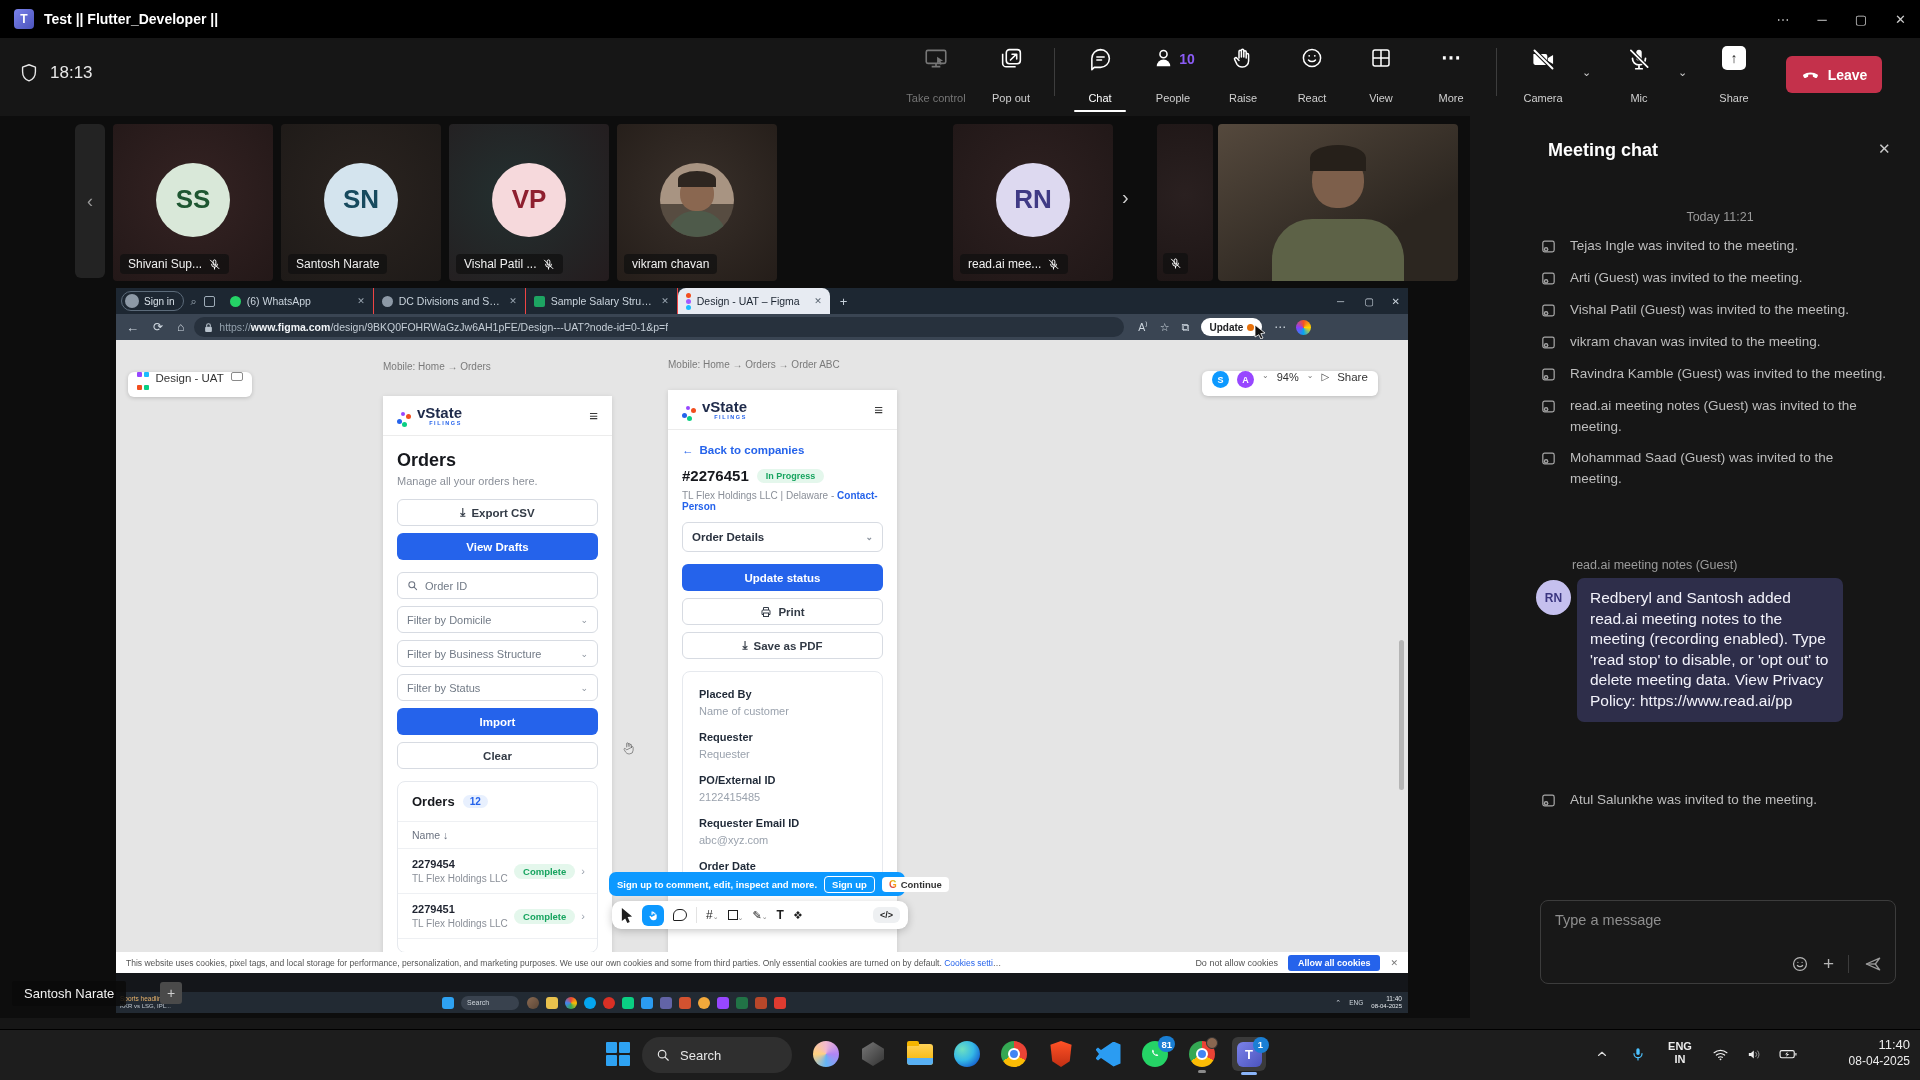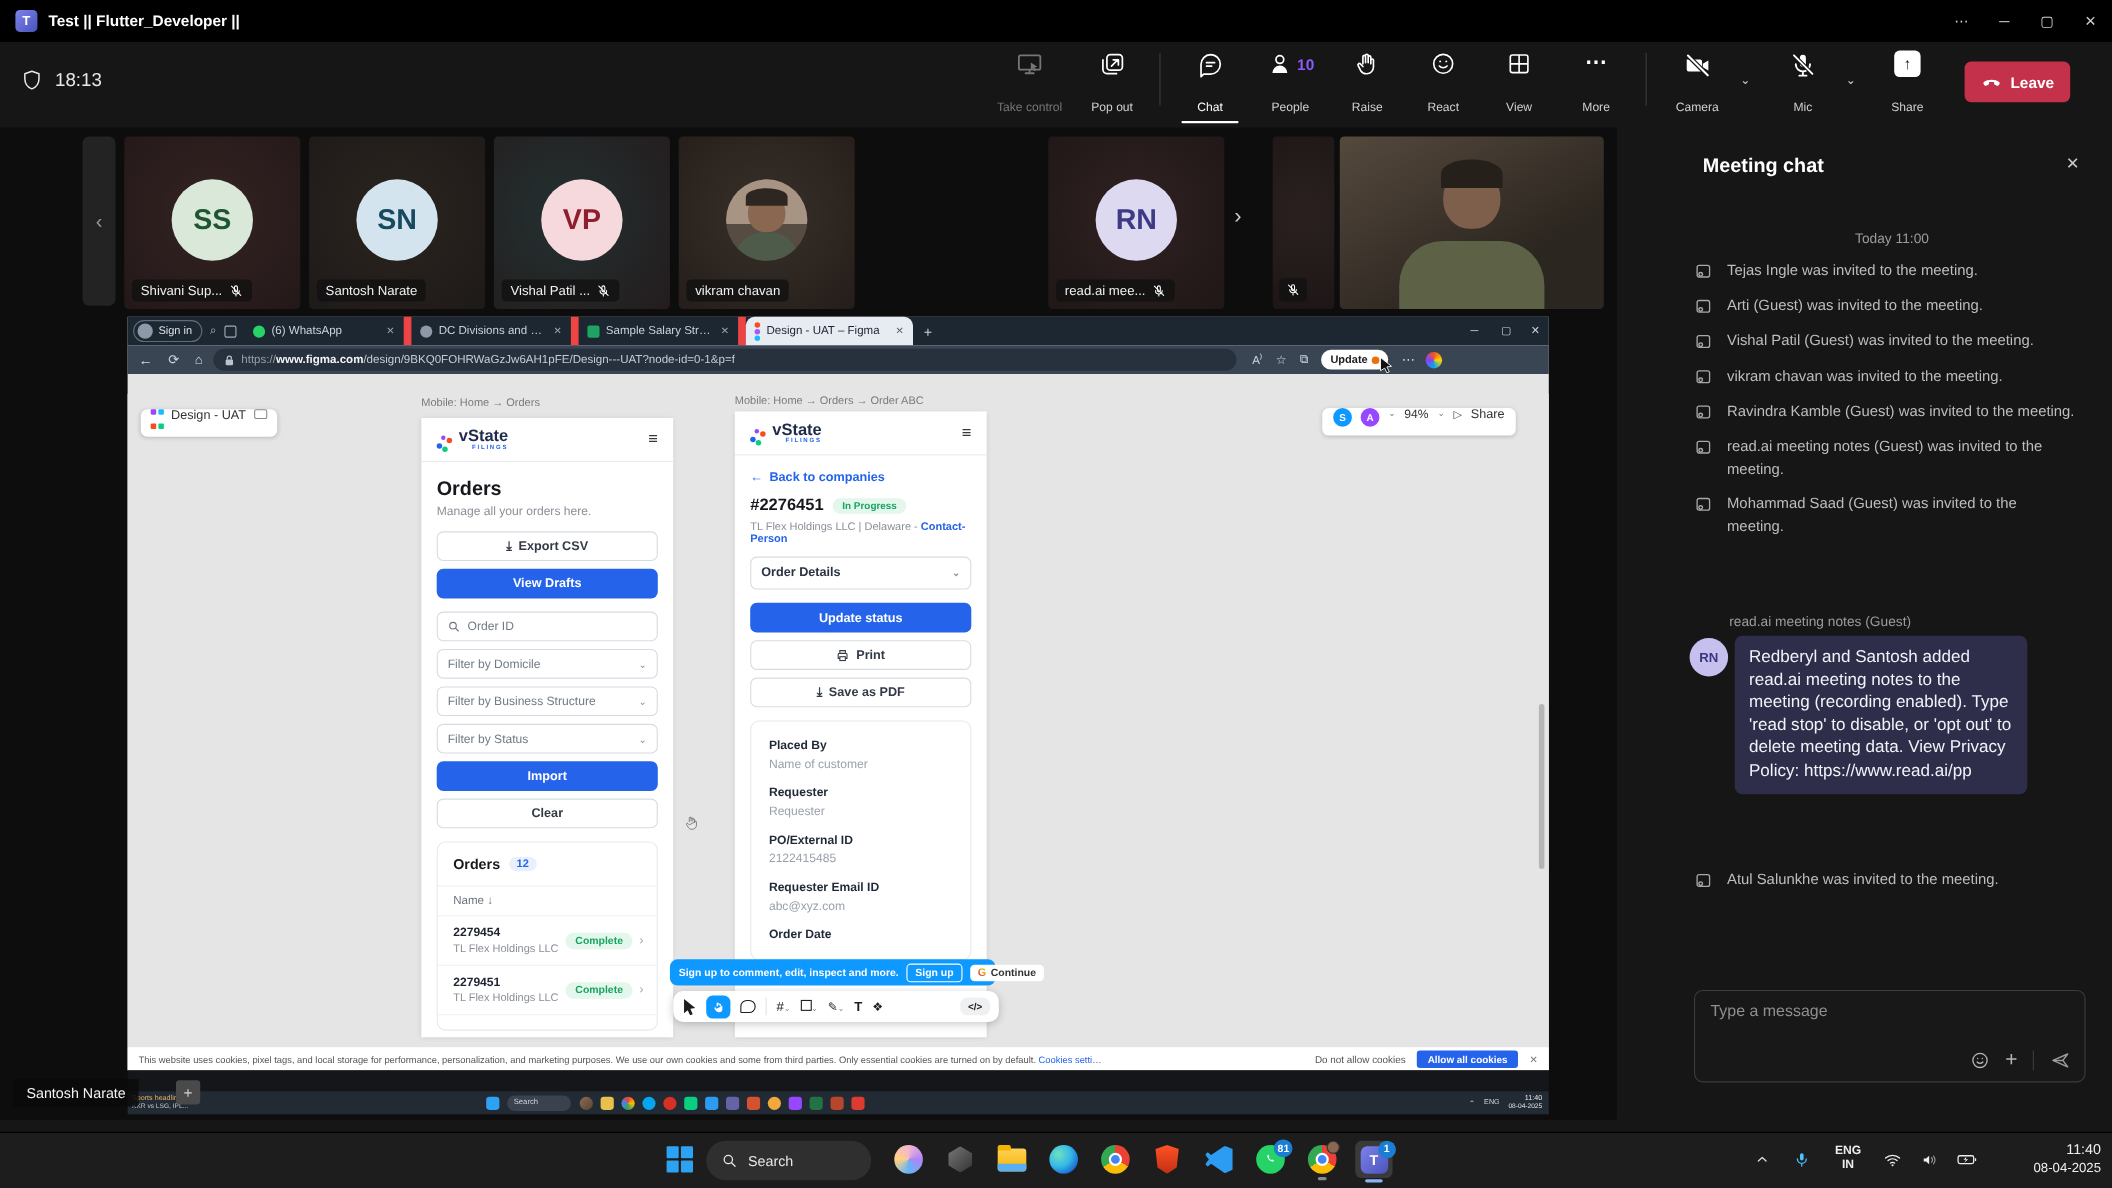--- a/index.html
+++ b/index.html
@@ -30,35 +30,35 @@
   
   .strip-nav { position:absolute; top:124px; width:30px; height:154px; background:#232323; border-radius:6px; color:#9a9a9a; font-size:18px; display:flex; align-items:center; justify-content:center; cursor:pointer; }
   .tile { position:absolute; top:124px; width:160px; height:157px; border-radius:4px; overflow:hidden; }
   .avatar { position:absolute; left:50%; top:50%; transform:translate(-50%,-54%); width:74px; height:74px; border-radius:50%; display:flex; align-items:center; justify-content:center; font-size:26px; font-weight:700; }
   .name-pill { position:absolute; left:7px; bottom:7px; background:rgba(15,15,15,.72); border-radius:4px; padding:3px 8px; color:#f0f0f0; font-size:12px; display:flex; align-items:center; gap:6px; white-space:nowrap; }
 
   
   .browser { left:116px; top:288px; width:1292px; height:685px; background:#e5e5e5; }
   .tabstrip { position:absolute; left:0; top:0; width:1292px; height:26px; background:#1d2732; display:flex; align-items:center; }
   .signin-pill { margin-left:5px; height:20px; border:1px solid #5c6b7a; border-radius:10px; display:flex; align-items:center; gap:5px; padding:0 8px 0 3px; color:#dbe3ea; font-size:10px; }
-  .tab { height:26px; display:flex; align-items:center; gap:6px; padding:0 8px; width:152px; color:#c9d3dc; font-size:10.5px; border-right:7px solid #ef4444; cursor:pointer; }
+  .tab { height:26px; display:flex; align-items:center; gap:6px; padding:0 8px; width:152px; color:#c9d3dc; font-size:10.5px; border-right:1px solid #ef4444; cursor:pointer; }
   .tab .t-title { white-space:nowrap; overflow:hidden; text-overflow:ellipsis; flex:1; }
   .tab .t-x { color:#9aa6b1; font-size:9px; }
   .tab.active { background:#e7ebf2; color:#1b2430; border-radius:8px 8px 0 0; border-right:none; }
   .tab.active .t-x { color:#5b6672; }
   .navrow { position:absolute; left:0; top:26px; width:1292px; height:26px; background:#3a4553; display:flex; align-items:center; color:#cfd8e0; }
   .urlbar { height:20px; background:#27313d; border-radius:10px; display:flex; align-items:center; gap:6px; padding:0 10px; font-size:10.5px; }
   .update-pill { height:18px; background:#fff; border-radius:9px; display:flex; align-items:center; gap:4px; padding:0 8px; font-size:10px; color:#202124; font-weight:600; }
   .bookmarks { position:absolute; left:0; top:52px; width:1292px; height:18px; background:#333e4b; display:flex; align-items:center; gap:18px; padding-left:12px; color:#c6d0da; font-size:10px; }
   .content { position:absolute; left:0; top:70px; width:1292px; height:594px; background:#e5e5e5; overflow:hidden; }
 
   
   .fig-chip { position:absolute; background:#fff; border-radius:6px; box-shadow:0 1px 4px rgba(0,0,0,.18); display:flex; }
   .crumb { position:absolute; color:#7a7a7a; font-size:10px; }
-  .frame { position:absolute; background:#fff; box-shadow:0 1px 5px rgba(0,0,0,.12); overflow:hidden; }
+  .frame { position:absolute; background:#fff; box-shadow:0 1px 5px rgba(0,0,0,.12); overflow:hidden;margin-top:16px; }
   .m-head { height:40px; display:flex; align-items:center; justify-content:space-between; padding:0 14px; border-bottom:1px solid #ececec; }
   .vstate { display:flex; align-items:flex-end; gap:4px; }
   .vstate-check { width:16px; height:14px; position:relative; }
   .vstate-check i { position:absolute; border-radius:50%; }
   .vstate-name { font-size:15px; font-weight:800; color:#1e2a4a; line-height:1; }
   .vstate-sub { font-size:5.5px; font-weight:700; color:#2563eb; letter-spacing:1.6px; }
   .burger { color:#3a3a3a; font-size:15px; }
   .mbtn { height:27px; border-radius:6px; display:flex; align-items:center; justify-content:center; gap:6px; font-size:11.5px; font-weight:600; margin:0 14px 7px; cursor:pointer; }
   .mbtn.line { border:1px solid #d7dbe2; color:#333b46; background:#fff; }
   .mbtn.blue { background:#2563eb; color:#fff; }
@@ -591,21 +591,21 @@
       </span>
     </div>
   </div>
 
   <div class="abs" style="left:12px;top:981px;background:rgba(10,10,10,.85);color:#f2f2f2;font-size:13px;padding:5px 12px;border-radius:2px;">Santosh Narate</div>
   <div class="abs" style="left:160px;top:982px;width:22px;height:22px;background:#4a4a4a;border-radius:3px;color:#cfcfcf;font-size:14px;display:flex;align-items:center;justify-content:center;">+</div>
 
   <div class="abs chatpanel">
     <div class="abs" style="left:78px;top:52px;font-size:18px;font-weight:700;color:#fff;">Meeting chat</div>
     <div class="abs" style="left:408px;top:52px;font-size:15px;color:#c8c8c8;cursor:pointer;">✕</div>
-    <div class="abs" style="left:250px;top:122px;transform:translateX(-50%);font-size:12.5px;color:#9b9b9b;">Today 11:00</div>
+    <div class="abs" style="left:250px;top:122px;transform:translateX(-50%);font-size:12.5px;color:#9b9b9b;">Today 11:21</div>
 
     <div class="abs" style="left:70px;top:148px;width:370px;">
       <div class="sysmsg">
         <svg width="17" height="17" viewBox="0 0 24 24" fill="none" stroke="#a9a9a9" stroke-width="1.7" style="flex:0 0 auto;margin-top:2px;">
             <rect x="4" y="4.5" width="16" height="15" rx="2.5"></rect>
             <circle cx="8.6" cy="16" r="3.2" fill="#a9a9a9" stroke="none"></circle>
             <path d="M8.6 14.5v3M7.1 16h3" stroke="#161616" stroke-width="1.2"></path>
           </svg>
         <span>Tejas Ingle was invited to the meeting.</span>
       </div>

